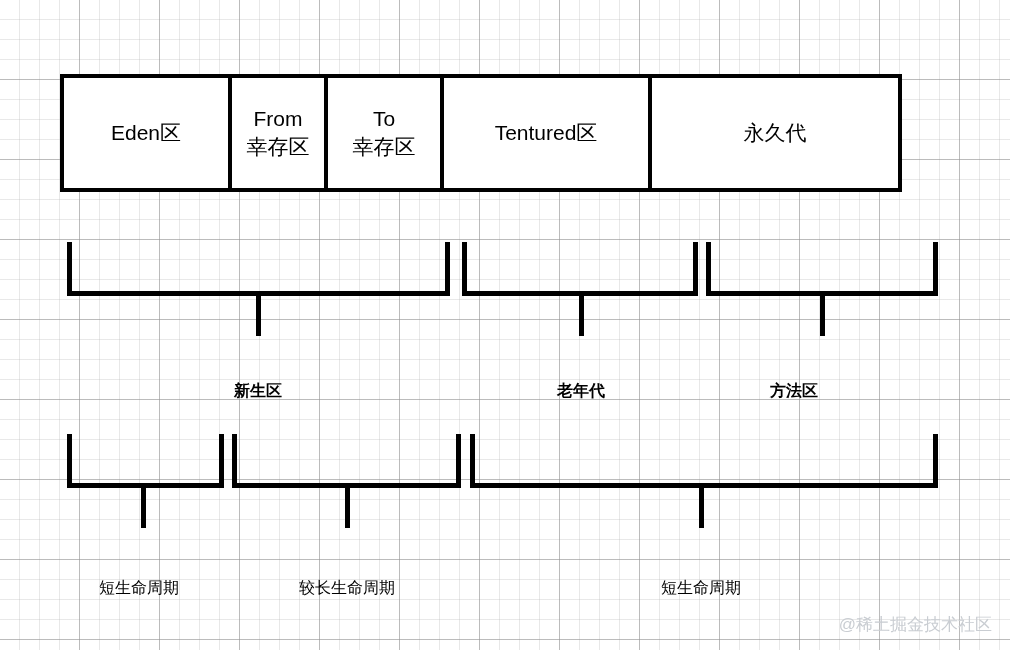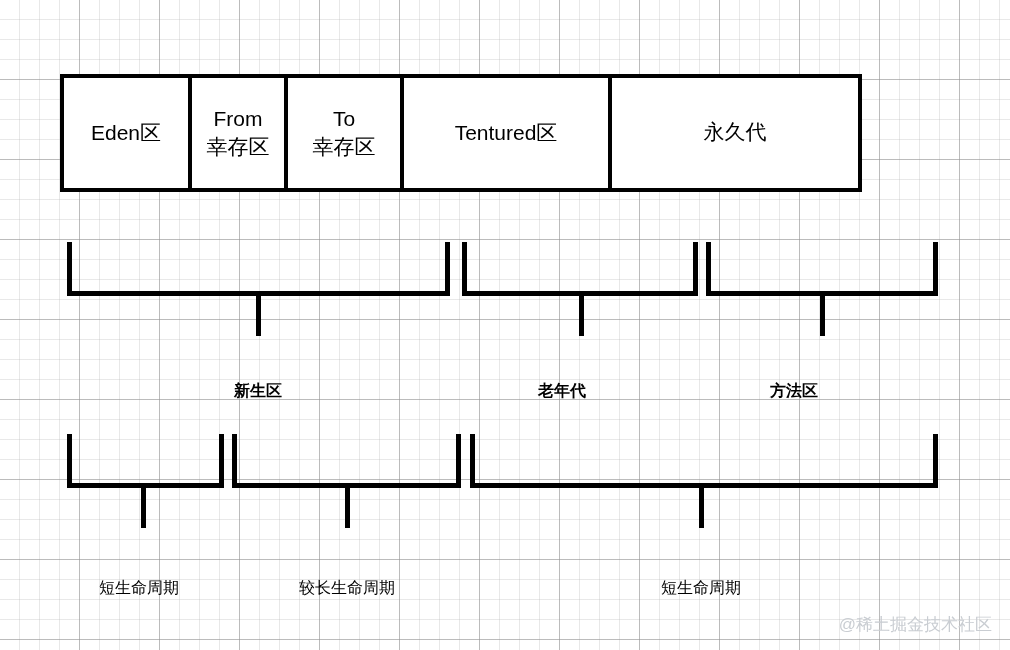--- a/index.html
+++ b/index.html
@@ -45,21 +45,21 @@
     background: #ffffff;
     display: flex;
     align-items: center;
     justify-content: center;
     text-align: center;
     font-size: 21px;
     line-height: 1.32;
     color: #000000;
     white-space: pre-line;
   }
-  .mem-box:last-child { margin-right: 12px; font-family: Liberation Serif, serif; }
+  .mem-box:last-child { margin-right: 12px; }
 
   
   .bracket {
     position: absolute;
     box-sizing: border-box;
     border-left: 5px solid #000000;
     border-right: 5px solid #000000;
     border-bottom: 5px solid #000000;
     height: 54px;
   }
@@ -90,21 +90,21 @@
     color: #c9cdd2;
     white-space: nowrap;
   }
 </style>
 </head>
 <body>
 
 <div id="canvas">
 
   <div class="mem-row">
-    <div class="mem-box" style="width:132px">
+    <div class="mem-box" style="width:172px">
       <span>Eden区</span>
     </div>
     <div class="mem-box" style="width:100px">
       <span>From
 幸存区</span>
     </div>
     <div class="mem-box" style="width:120px">
       <span>To
 幸存区</span>
     </div>
@@ -115,21 +115,21 @@
       <span>永久代</span>
     </div>
   </div>
 
   <div class="bracket" style="left:67px; top:242px; width:383px"></div>
   <div class="tick" style="left:256px; top:291px"></div>
   <div class="lbl lbl-mid" style="left:258px; top:381px">新生区</div>
 
   <div class="bracket" style="left:462px; top:242px; width:236px"></div>
   <div class="tick" style="left:579px; top:291px"></div>
-  <div class="lbl lbl-mid" style="left:562px; top:381px">老年代</div>
+  <div class="lbl lbl-mid" style="left:581px; top:381px">老年代</div>
 
   <div class="bracket" style="left:706px; top:242px; width:232px"></div>
   <div class="tick" style="left:820px; top:291px"></div>
   <div class="lbl lbl-mid" style="left:794px; top:381px">方法区</div>
 
   <div class="bracket" style="left:67px; top:434px; width:157px"></div>
   <div class="tick" style="left:141px; top:483px"></div>
   <div class="lbl lbl-bot" style="left:139px; top:578px">短生命周期</div>
 
   <div class="bracket" style="left:232px; top:434px; width:229px"></div>

